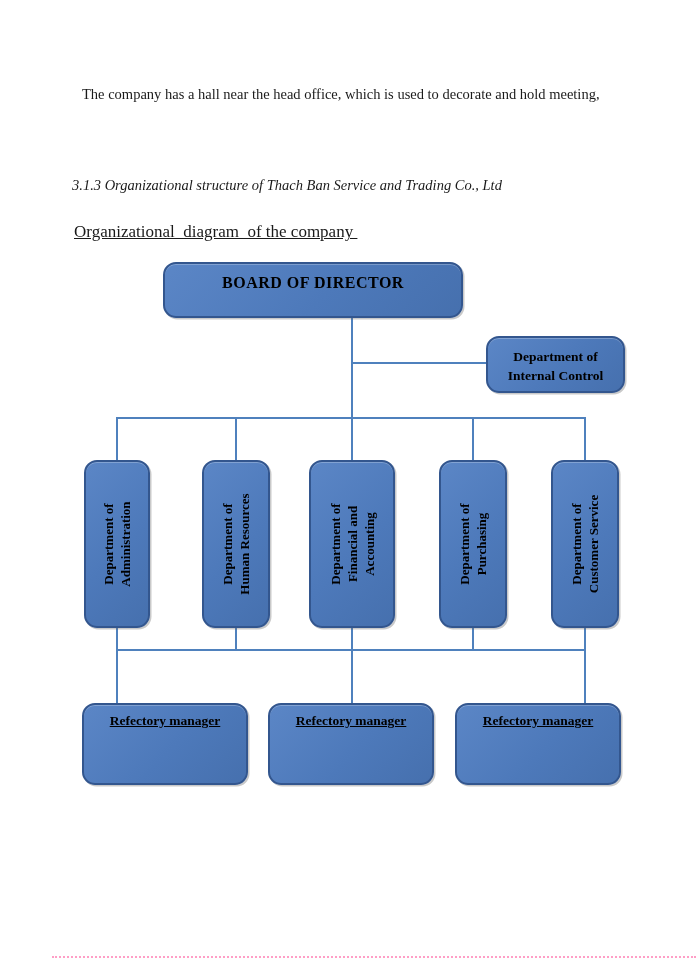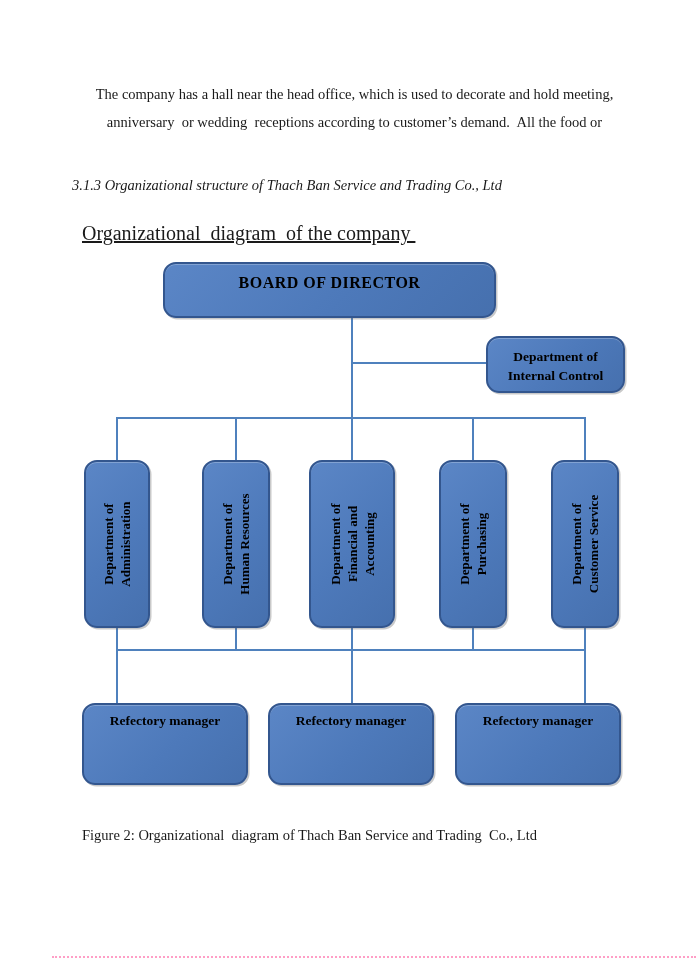--- a/index.html
+++ b/index.html
@@ -19,37 +19,37 @@
 
   
   .body-paragraph {
     position: absolute;
     left: 82px;
     top: 80px;
     width: 545px;
     font-size: 14.5px;
     line-height: 28px;
   }
-  .body-paragraph .pline { white-space: pre; text-align: center; }
+  .body-paragraph .pline { white-space: pre; }
 
   .section-heading {
     position: absolute;
     left: 72px;
     top: 177px;
     width: 560px;
     font-size: 14.5px;
     font-style: italic;
     white-space: pre;
   }
   .sub-heading {
     position: absolute;
-    left: 82px;
+    left: 74px;
     top: 222px;
     width: 560px;
-    font-size: 20px;
+    font-size: 17px;
     text-decoration: underline;
     white-space: pre;
     font-family: Liberation Serif, serif;
   }
   .figure-caption {
     position: absolute;
     left: 82px;
     top: 827px;
     width: 560px;
     font-size: 14.5px;
@@ -74,21 +74,21 @@
     background: linear-gradient(135deg, #5b86c6 0%, var(--box-fill, #4d79ba) 55%, #4670ae 100%);
     border: 2px solid var(--box-border, #33568e);
     border-radius: 13px;
     box-shadow: 1.5px 1.5px 0 rgba(100,100,100,0.35), inset 0 1px 0 rgba(255,255,255,0.25);
     z-index: 1;
     color: #000000;
     font-weight: bold;
     text-align: center;
   }
 
-  .box-board   { left: 163px; top: 262px; width: 333px; height: 56px; font-size: 16px; padding-top: 10px; letter-spacing: 0.5px; }
+  .box-board   { left: 163px; top: 262px; width: 300px; height: 56px; font-size: 16px; padding-top: 10px; letter-spacing: 0.5px; }
   .box-ic      { left: 486px; top: 336px; width: 139px; height: 57px; font-size: 13.5px; line-height: 19px; padding-top: 9px; }
 
   .box-dept    { top: 460px; height: 168px; }
   .box-dept1   { left: 84px;  width: 66px; }
   .box-dept2   { left: 202px; width: 68px; }
   .box-dept3   { left: 309px; width: 86px; }
   .box-dept4   { left: 439px; width: 68px; }
   .box-dept5   { left: 551px; width: 68px; }
 
   .vtext {
@@ -98,42 +98,41 @@
     transform: translate(-50%, -50%) rotate(-90deg);
     display: flex;
     flex-direction: column;
     align-items: center;
     justify-content: center;
     font-size: 13px;
     line-height: 17px;
     white-space: nowrap;
   }
 
-  .box-mgr     { top: 703px; width: 166px; height: 82px; font-size: 13.5px; padding-top: 8px; }
+  .box-mgr     { top: 703px; width: 166px; height: 82px; font-size: 13.5px; padding-top: 8px; text-decoration: underline; }
   .box-mgr1    { left: 82px; }
   .box-mgr2    { left: 268px; }
   .box-mgr3    { left: 455px; }
 
   
   .bottom-dotted-line {
     position: absolute;
     left: 52px;
     top: 956px;
     width: 644px;
     border-top: 2px dotted #ff9ec6;
   }
 </style>
 </head>
 <body>
 
 <div class="page">
 
   <div class="body-paragraph">
     <div class="pline">The company has a hall near the head office, which is used to decorate and hold meeting,</div>
-    <div class="pline">anniversary  or wedding  receptions according to customer’s demand.  All the food or</div>
   </div>
 
   <div class="section-heading">3.1.3 Organizational structure of Thach Ban Service and Trading Co., Ltd</div>
   <div class="sub-heading">Organizational  diagram  of the company </div>
 
   <svg class="diagram-connectors" viewBox="0 0 700 960" xmlns="http://www.w3.org/2000/svg">
 
     <line x1="352" y1="318" x2="352" y2="418"></line>
 
     <line x1="352" y1="363" x2="487" y2="363"></line>
@@ -199,17 +198,16 @@
   <div class="dbox box-mgr box-mgr1">
     <span>Refectory manager</span>
   </div>
   <div class="dbox box-mgr box-mgr2">
     <span>Refectory manager</span>
   </div>
   <div class="dbox box-mgr box-mgr3">
     <span>Refectory manager</span>
   </div>
 
-  <div class="figure-caption">Figure 2: Organizational  diagram of Thach Ban Service and Trading  Co., Ltd</div>
 
   <div class="bottom-dotted-line"></div>
 
 </div>
 
 </body></html>

